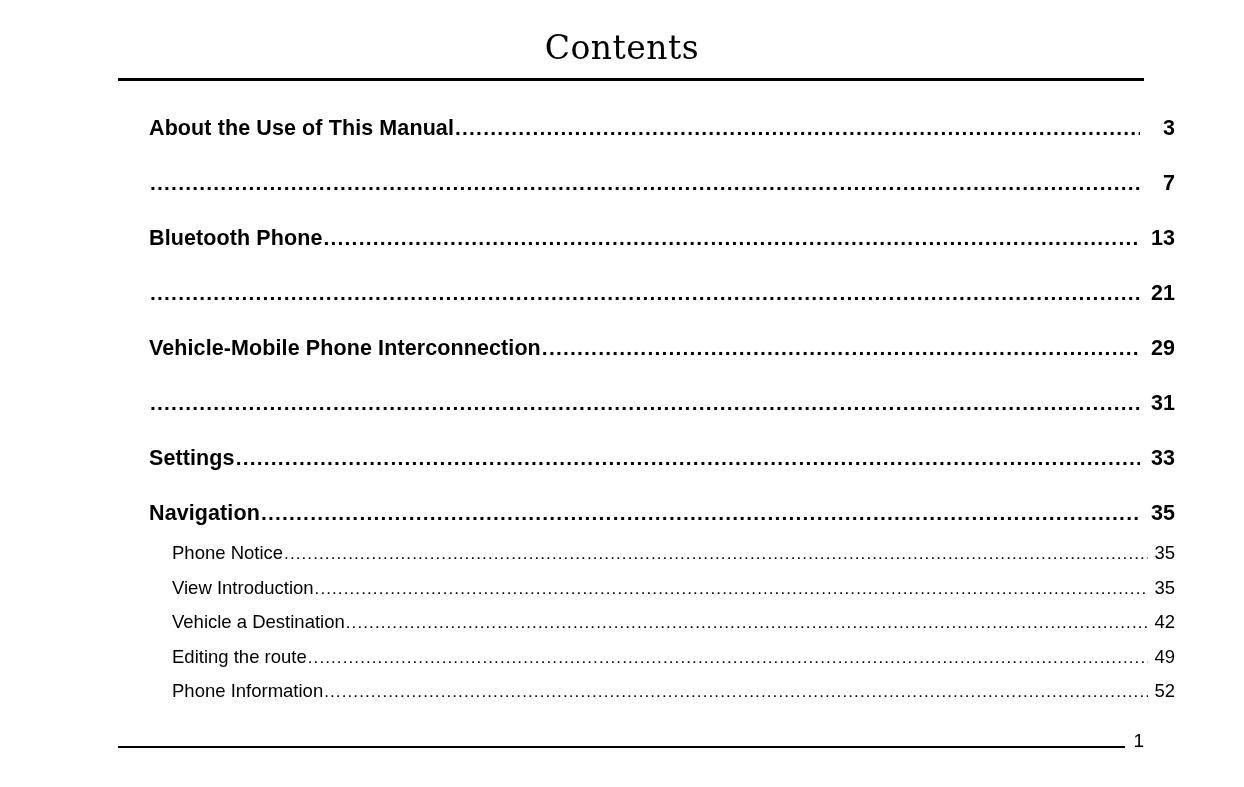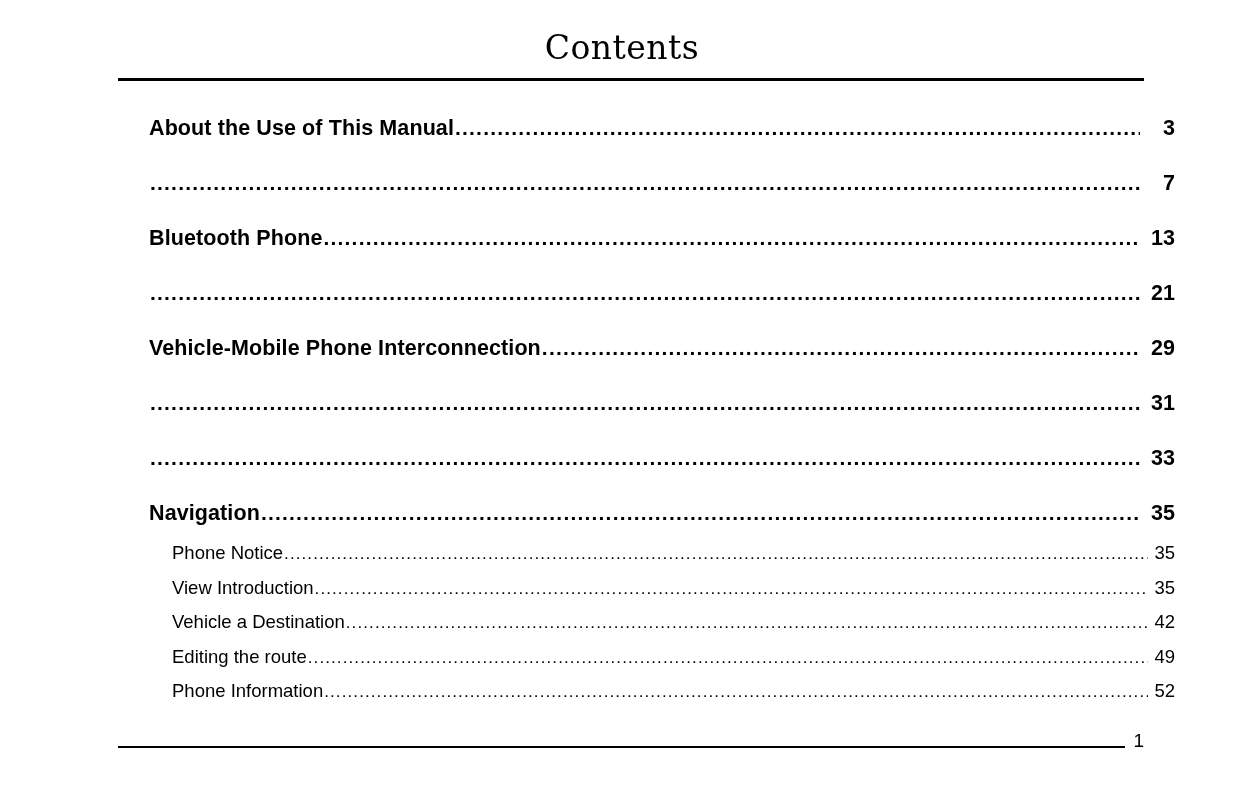--- a/index.html
+++ b/index.html
@@ -169,20 +169,21 @@
       <span class="dots">................................................................................................................................................................................................................................................................</span>
       <span class="page-num">29</span>
     </div>
 
     <div class="entry1">
       <span class="dots">................................................................................................................................................................................................................................................................</span>
       <span class="page-num">31</span>
     </div>
 
     <div class="entry1">
+      <span class="label">Settings</span>
       <span class="dots">................................................................................................................................................................................................................................................................</span>
       <span class="page-num">33</span>
     </div>
 
     <div class="entry1">
       <span class="label">Navigation</span>
       <span class="dots">................................................................................................................................................................................................................................................................</span>
       <span class="page-num">35</span>
     </div>
 

